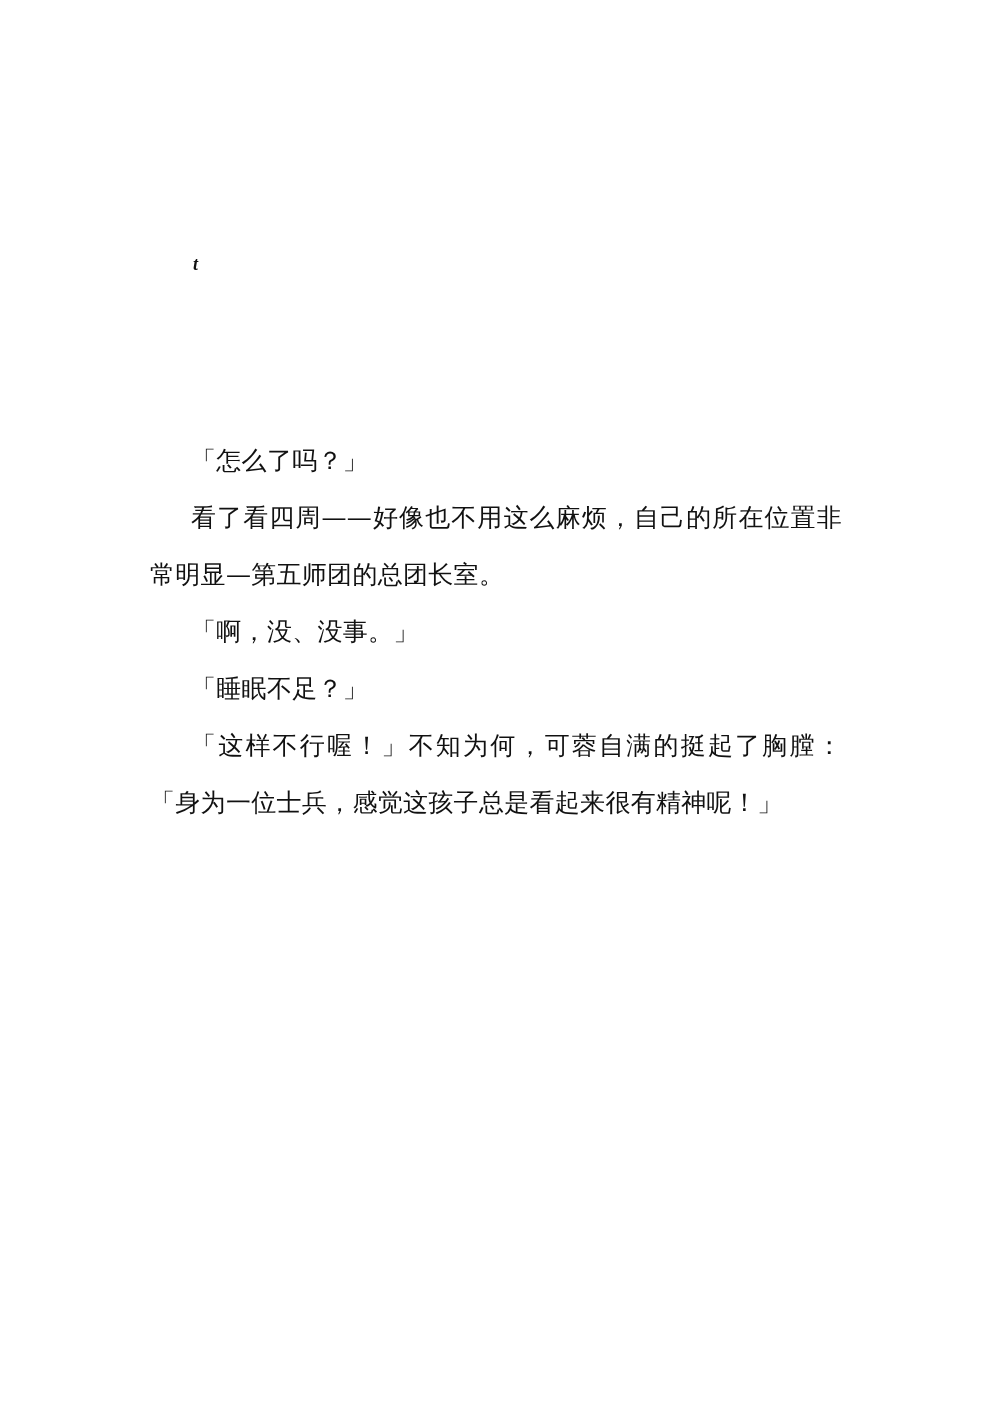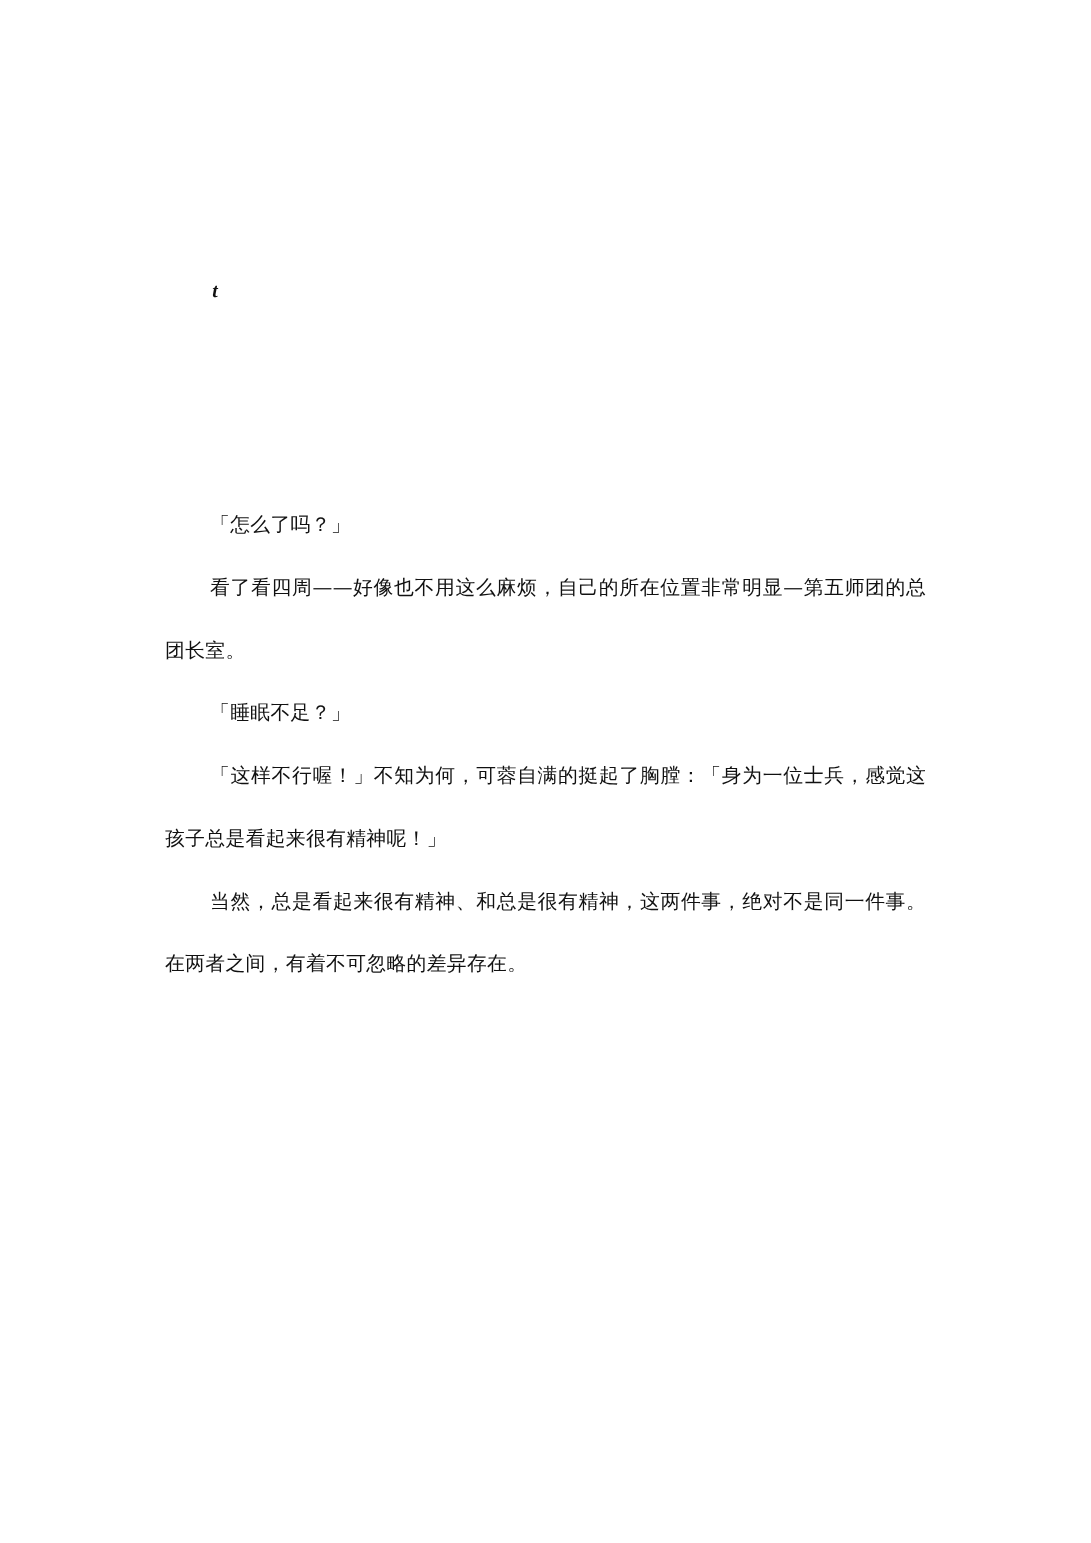--- a/index.html
+++ b/index.html
@@ -1,26 +1,26 @@
 <!DOCTYPE html>
 <html><head>
   <meta charset="utf-8">
   <style>
     html, body { margin: 0; padding: 0; background: #ffffff; }
     body { width: 992px; height: 1403px; position: relative; overflow: hidden;
       font-family: "DejaVu Serif", "Liberation Serif", serif; color: #111; }
     .mark { position: absolute; left: 193px; top: 254px; font-size: 18px; font-style: italic; font-weight: bold;
       font-family: "Liberation Serif", serif; }
-    .text { position: absolute; left: 150px; top: 449px; width: 692px; font-size: 18px; line-height: 57px; }
+    .text { position: absolute; left: 150px; top: 432px; width: 692px; font-size: 25px; line-height: 57px; }
     .p { margin: 0 0 0 0; text-indent: 41px; text-align: justify; letter-spacing: 0.3px; }
   </style>
 </head>
 <body>
 
 <div class="mark">t</div>
 
 <div class="text">
   <p class="p">「怎么了吗？」</p>
   <p class="p">看了看四周——好像也不用这么麻烦，自己的所在位置非常明显—第五师团的总团长室。</p>
+  <p class="p">「啊，没、没事。」</p>
   <p class="p">「睡眠不足？」</p>
   <p class="p">「这样不行喔！」不知为何，可蓉自满的挺起了胸膛：「身为一位士兵，感觉这孩子总是看起来很有精神呢！」</p>
-  <p class="p">当然，总是看起来很有精神、和总是很有精神，这两件事，绝对不是同一件事。在两者之间，有着不可忽略的差异存在。</p>
 </div>
 
 </body></html>

